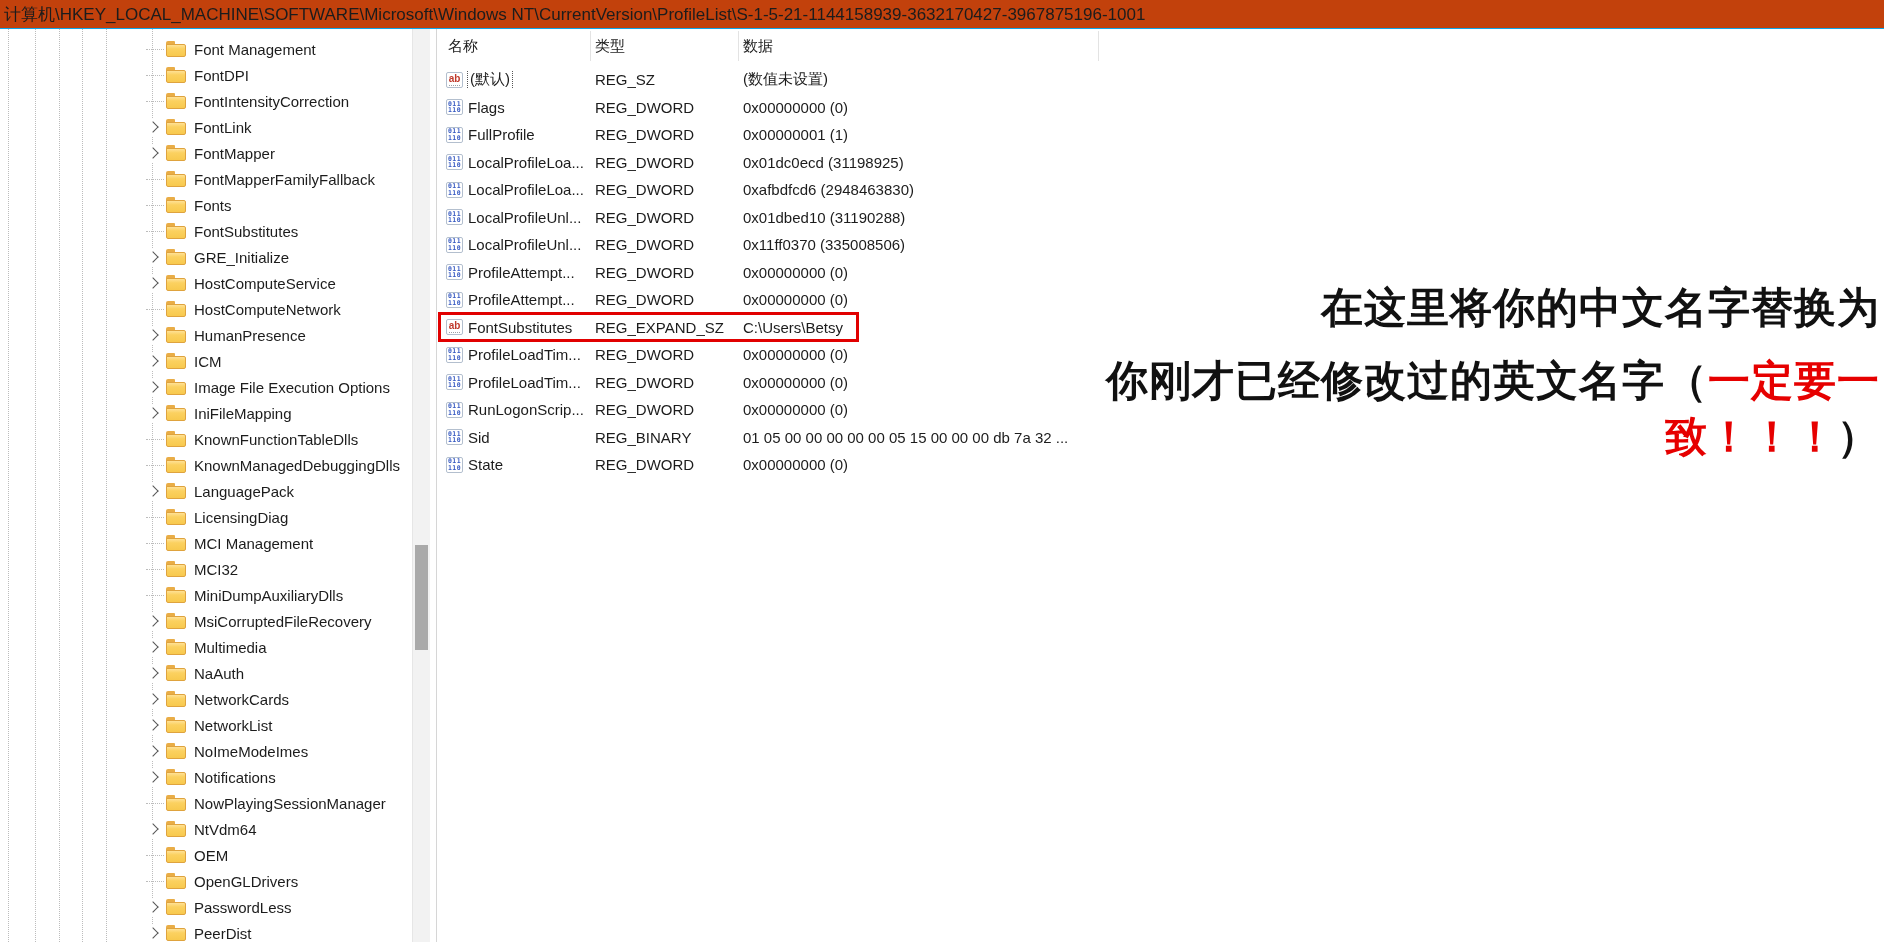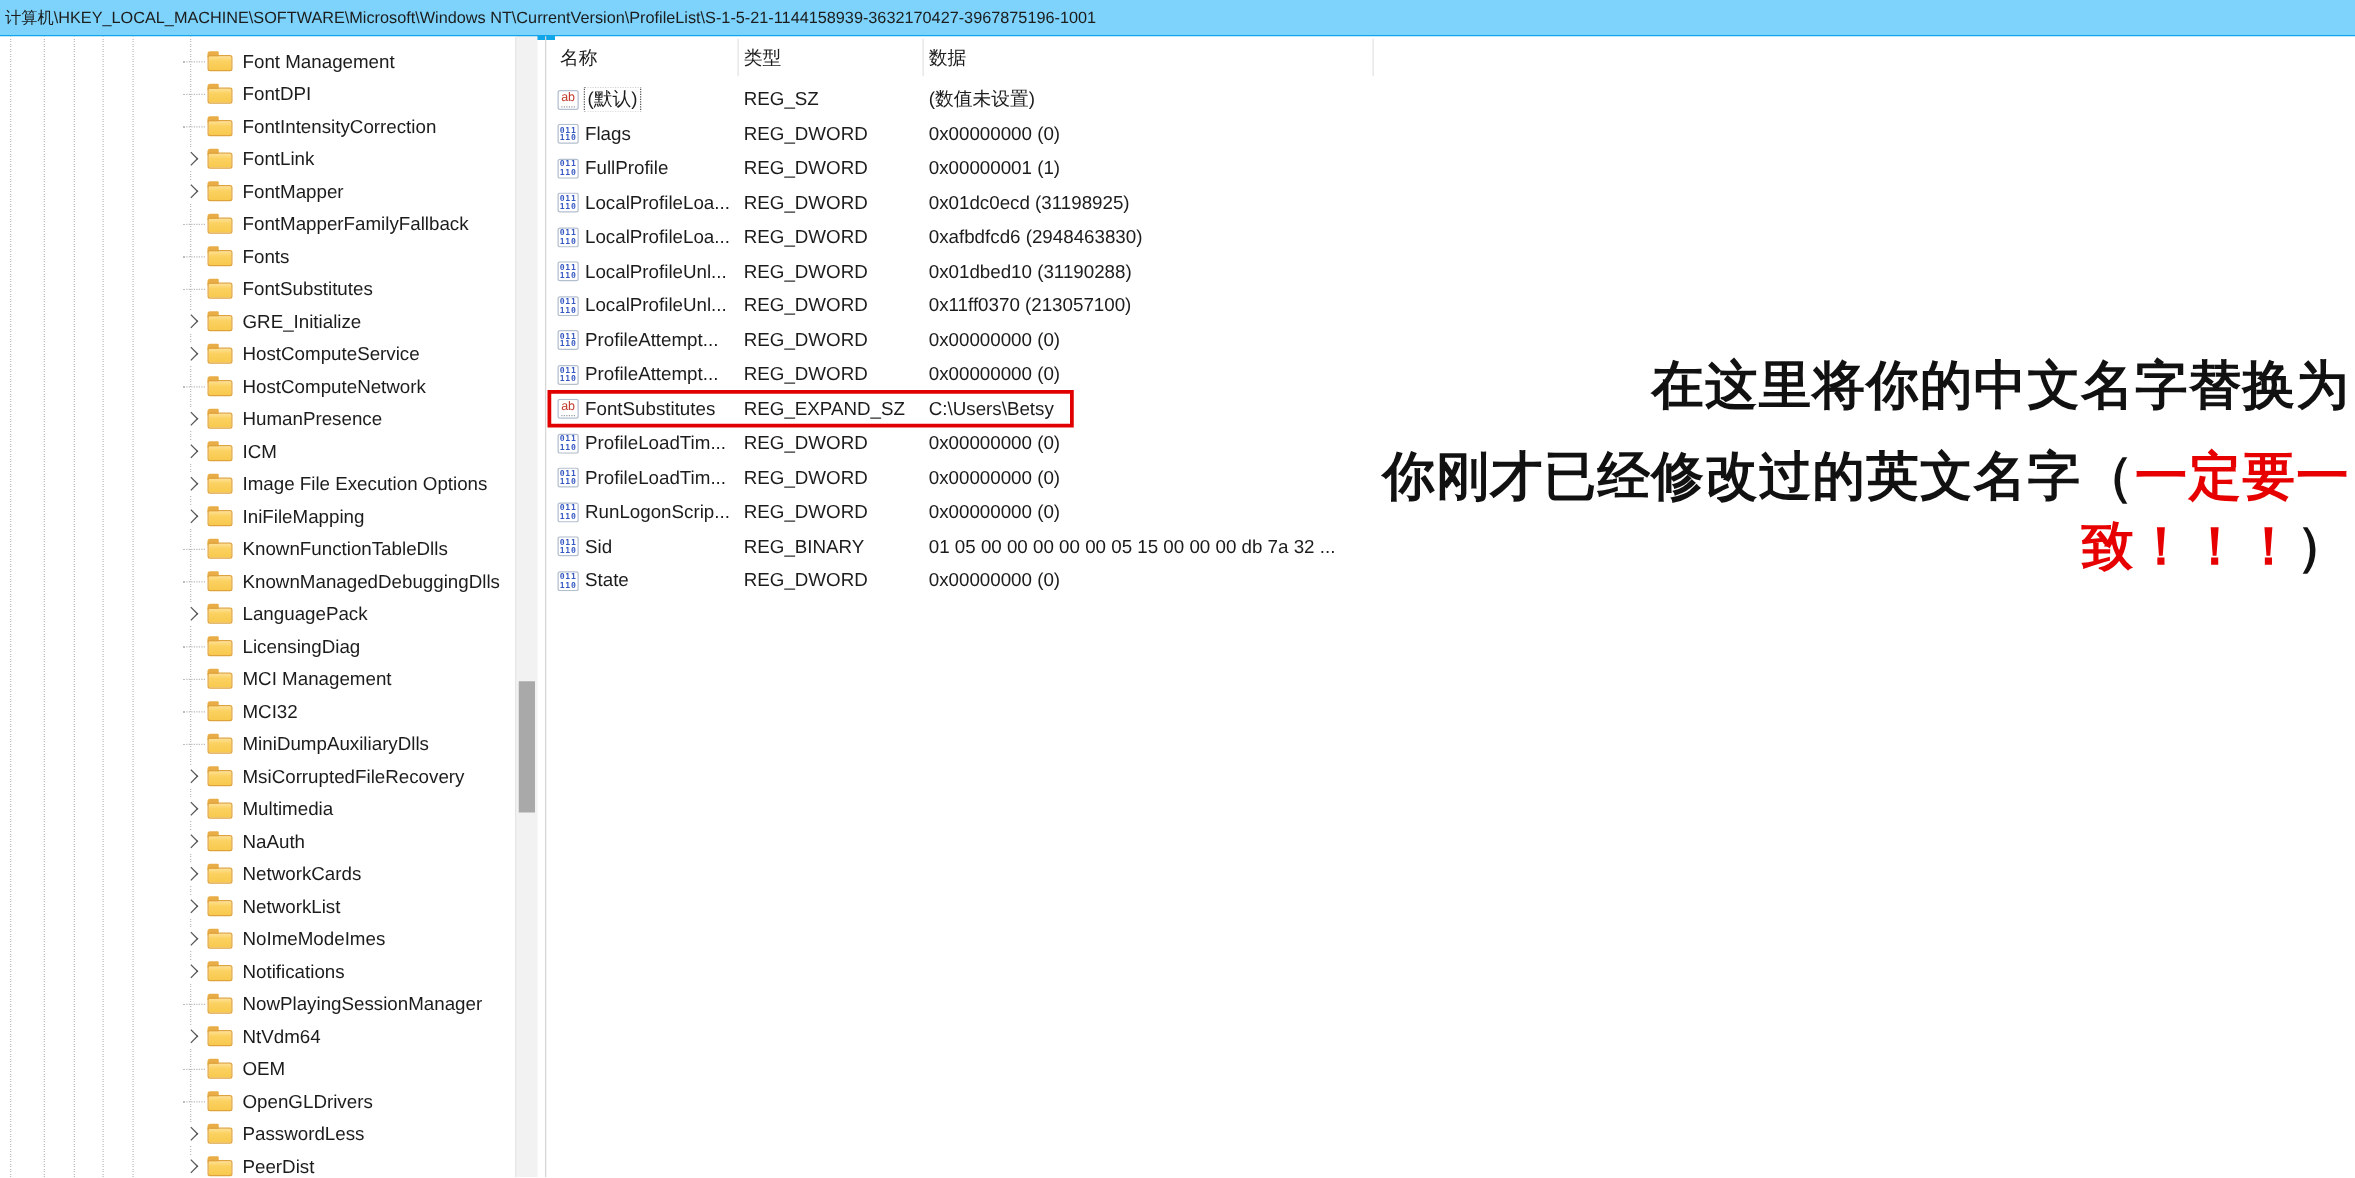--- a/index.html
+++ b/index.html
@@ -1,21 +1,21 @@
 <!DOCTYPE html>
 <html><head>
 <meta charset="utf-8">
 <style>
   html,body{margin:0;padding:0;background:#fff;}
   .screen{position:relative;width:1884px;height:942px;overflow:hidden;background:#fff;
           font-family:"Liberation Sans",sans-serif;color:#1c1c1c;}
 
   
-  .address-bar{position:absolute;top:0;left:0;right:0;height:28px;border-bottom:4px solid #0ea5e9;
-               display:flex;align-items:center;padding-left:4px;font-size:13px;white-space:nowrap;overflow:hidden;background:#7dd3fc;}
+  .address-bar{position:absolute;top:0;left:0;right:0;height:28px;border-bottom:1px solid #0ea5e9;
+               display:flex;align-items:center;padding-left:4px;font-size:17px;white-space:nowrap;overflow:hidden;background:#c2410c;}
 
   .content{position:absolute;top:29px;left:0;right:0;bottom:0;}
 
   
   .tree-pane{position:absolute;top:0;left:0;width:412px;height:100%;overflow:hidden;background:#fff;}
   .guide{position:absolute;top:0;bottom:0;width:1px;
          background-image:repeating-linear-gradient(180deg,#bcbcbc 0,#bcbcbc 1px,transparent 1px,transparent 2px);}
   #tree-items{position:absolute;top:7px;left:0;right:0;}
   .tree-row{height:26px;display:flex;align-items:center;padding-left:145px;white-space:nowrap;}
   .twisty{width:19px;height:18px;flex:0 0 19px;display:flex;align-items:center;justify-content:center;}
@@ -43,21 +43,21 @@
   .h-data{width:360px;}
   #list-rows{position:absolute;top:37px;left:0;right:0;}
   .list-row{height:27.5px;display:flex;align-items:center;font-size:15px;white-space:nowrap;}
   .cell-name{width:147px;display:flex;align-items:center;gap:5px;padding-left:2px;box-sizing:border-box;overflow:hidden;}
   .cell-type{width:148px;padding-left:4px;box-sizing:border-box;}
   .cell-data{flex:1;padding-left:4px;box-sizing:border-box;}
   .vname.focused{outline:1px dotted #555;padding:0 2px;}
 
   .ic{width:17px;height:16px;flex:0 0 17px;box-sizing:border-box;background:#fff;border:1px solid #b3bfce;border-radius:2px;
       display:flex;flex-direction:column;align-items:center;justify-content:center;line-height:1;}
-  .ic-str{color:#c0392b;font-weight:400;font-size:10px;}
+  .ic-str{color:#c0392b;font-weight:700;font-size:10px;}
   .ic-str::after{content:'';width:11px;margin-top:1px;border-top:1px dotted #9aa0a6;}
   .ic-dw span{display:block;font-family:"DejaVu Sans Mono",monospace;font-size:6.5px;font-weight:700;
               color:#3558c2;letter-spacing:0.5px;}
 
   
   .red-box{position:absolute;top:283px;left:438px;width:421px;height:30px;border:3px solid #e10000;
            box-sizing:border-box;pointer-events:none;}
   .annotation{position:absolute;left:1080px;top:251px;width:800px;text-align:right;
               font-size:42px;font-weight:700;letter-spacing:1px;color:#111;}
   .annotation .l1{margin-bottom:17px;}
@@ -375,21 +375,21 @@
           </div>
           <div class="list-row">
             <div class="cell cell-name">
               <span class="ic ic-dw">
                 <span>011</span>
                 <span>110</span>
               </span>
               <span class="vname">LocalProfileUnl...</span>
             </div>
             <div class="cell cell-type">REG_DWORD</div>
-            <div class="cell cell-data">0x11ff0370 (213057100)</div>
+            <div class="cell cell-data">0x11ff0370 (335008506)</div>
           </div>
           <div class="list-row">
             <div class="cell cell-name">
               <span class="ic ic-dw">
                 <span>011</span>
                 <span>110</span>
               </span>
               <span class="vname">ProfileAttempt...</span>
             </div>
             <div class="cell cell-type">REG_DWORD</div>

